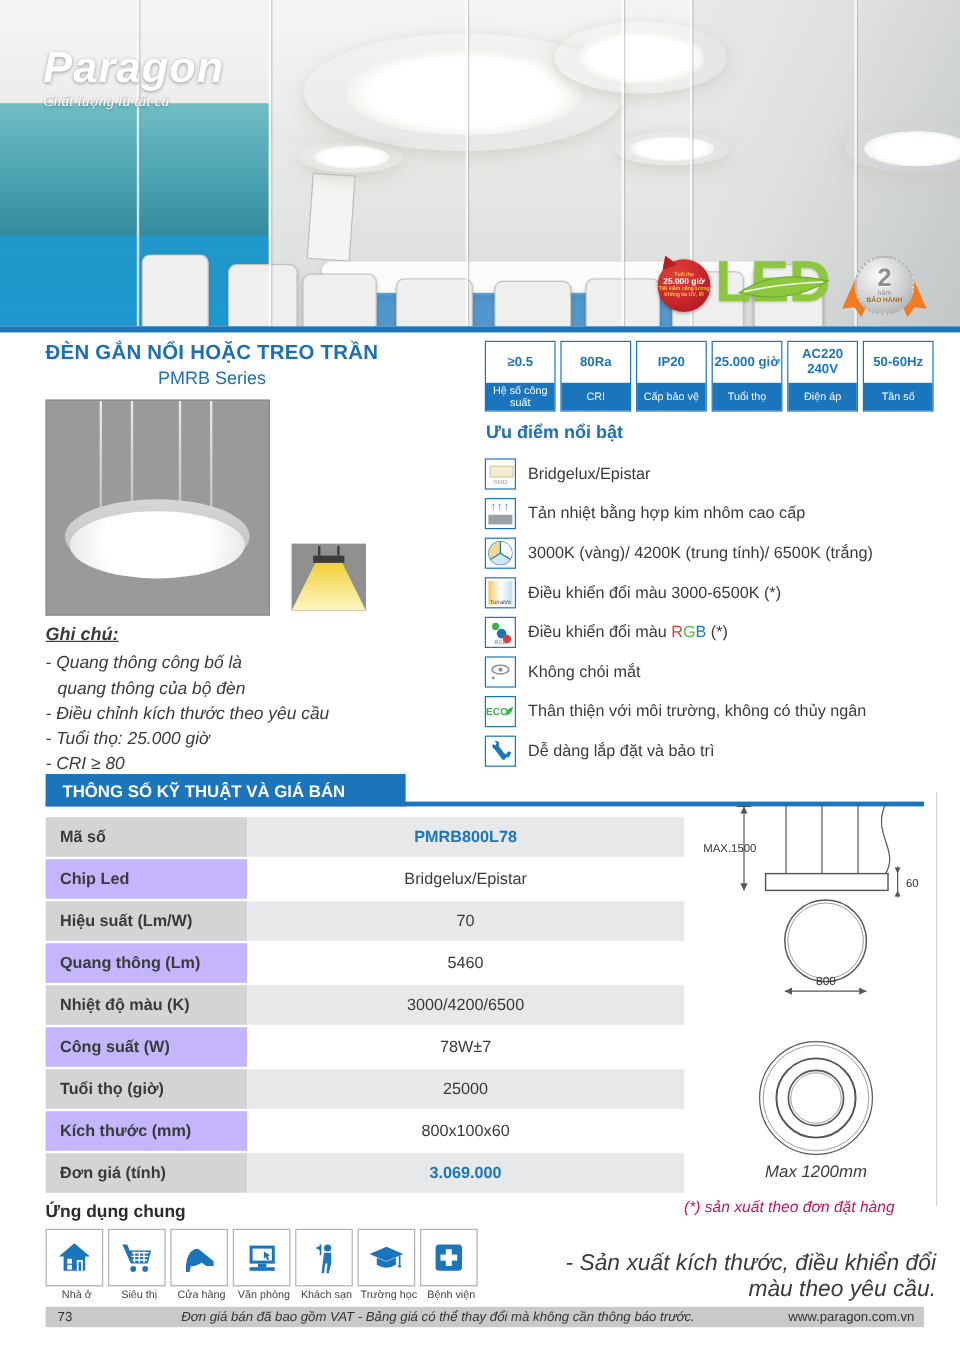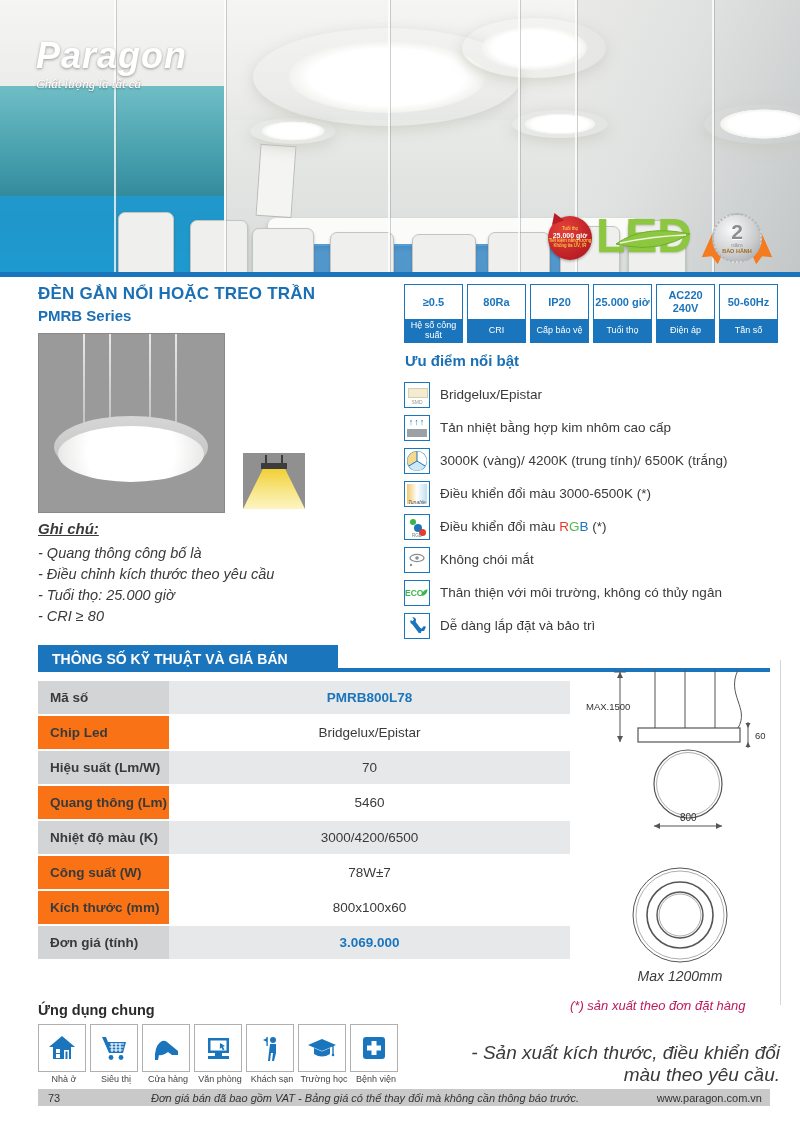--- a/index.html
+++ b/index.html
@@ -54,21 +54,21 @@
          background:radial-gradient(circle at 38% 32%,#fafafa,#c9cbcd 60%,#9fa2a5);
          border:2px dotted #b5b7ba;box-sizing:border-box;
          display:flex;flex-direction:column;align-items:center;justify-content:center;line-height:1;}
   .medal .n2{font-size:21px;font-weight:bold;color:#8b8e91;text-shadow:0 1px 0 #fff;}
   .medal .nm{font-size:6px;color:#8b8e91;}
   .medal .bh{font-size:5.5px;font-weight:bold;color:#a06a1e;margin-top:1px;}
   .blue-rule{position:absolute;left:0;top:272px;width:800px;height:5px;background:#1b75bc;}
   
   .title{position:absolute;left:38px;top:284px;color:#1b6fb4;}
   .title .h{font-size:17px;font-weight:bold;letter-spacing:.2px;}
-  .title .s{font-size:15px;font-weight:bold;margin-top:3px;}
+  .title .s{font-size:15px;font-weight:normal;margin-top:3px;text-align:center;}
   .specbadges{position:absolute;left:404px;top:284px;display:flex;}
   .sb{width:57px;border:1px solid #1b75bc;margin-right:4px;display:flex;flex-direction:column;}
   .sb:last-child{margin-right:0;}
   .sb .v{height:32px;display:flex;align-items:center;justify-content:center;text-align:center;
          color:#1b75bc;font-size:11px;font-weight:600;line-height:1.15;padding:1px;}
   .sb .l{background:#1b75bc;color:#fff;font-size:9px;text-align:center;min-height:21px;
          display:flex;align-items:center;justify-content:center;line-height:1.1;padding:1px 2px;}
   
   .prodphoto{position:absolute;left:38px;top:333px;width:185px;height:178px;background:#999a99;
          border:1px solid #8a8a8a;overflow:hidden;}
@@ -110,25 +110,25 @@
   .notes .nl{font-size:14.5px;line-height:21px;color:#3a3a3a;}
   .notes .indent{padding-left:10px;}
   
   .secbar{position:absolute;left:38px;top:645px;width:732px;height:27px;}
   .secbar .box{position:absolute;left:0;top:0;width:300px;height:27px;background:#1b75bc;color:#fff;
         font-size:14px;font-weight:bold;display:flex;align-items:center;padding-left:14px;box-sizing:border-box;}
   .secbar .line{position:absolute;left:0;top:23px;width:732px;height:4px;background:#1b75bc;}
   
   .spectable{position:absolute;left:38px;top:681px;width:532px;}
   .trow{display:flex;height:33px;margin-bottom:2px;}
-  .tlabel{width:131px;display:flex;align-items:center;padding-left:12px;box-sizing:border-box;
+  .tlabel{width:168px;display:flex;align-items:center;padding-left:12px;box-sizing:border-box;
         font-size:13.5px;font-weight:bold;color:#3a3a3a;}
   .tvalue{flex:1;display:flex;align-items:center;justify-content:center;font-size:13.5px;color:#3a3a3a;}
   .trow.odd .tlabel{background:#d2d4d5;} .trow.odd .tvalue{background:#e7e8e9;}
-  .trow.even .tlabel{background:#f97316;} .trow.even .tvalue{background:#ffffff;}
+  .trow.even .tlabel{background:#c4b5fd;} .trow.even .tvalue{background:#ffffff;}
   .tvalue.hl{color:#1b75bc;font-weight:bold;}
   
   .drawing{position:absolute;left:580px;top:660px;}
   .draw-caption{position:absolute;left:600px;top:968px;width:160px;text-align:center;font-style:italic;
         font-size:14px;color:#3a3a3a;}
   .draw-note{position:absolute;left:570px;top:998px;width:210px;font-style:italic;font-size:13px;color:#be185d;}
   .col-sep{position:absolute;left:780px;top:660px;width:1px;height:345px;background:#d5d5d5;}
   
   .apps-head{position:absolute;left:38px;top:1002px;font-size:14.5px;font-weight:bold;color:#2b2b2b;}
   .apps{position:absolute;left:38px;top:1024px;display:flex;}
@@ -325,20 +325,21 @@
           <path d="M12 12 h2 v5 h-2 z M14 13 l3-3 2 1 -2 4 h-3 z" fill="#1b75bc"></path>
         </svg>
       </span>
       <span class="ftxt">Dễ dàng lắp đặt và bảo trì</span>
     </div>
   </div>
 
   <div class="notes">
     <div class="nh">Ghi chú:</div>
     <div class="nl">- Quang thông công bố là</div>
+    <div class="nl indent">quang thông của bộ đèn</div>
     <div class="nl">- Điều chỉnh kích thước theo yêu cầu</div>
     <div class="nl">- Tuổi thọ: 25.000 giờ</div>
     <div class="nl">- CRI ≥ 80</div>
   </div>
 
   <div class="secbar">
     <div class="line"></div>
     <div class="box">THÔNG SỐ KỸ THUẬT VÀ GIÁ BÁN</div>
   </div>
 
@@ -359,20 +360,24 @@
       <div class="tlabel">Quang thông (Lm)</div>
       <div class="tvalue">5460</div>
     </div>
     <div class="trow odd">
       <div class="tlabel">Nhiệt độ màu (K)</div>
       <div class="tvalue">3000/4200/6500</div>
     </div>
     <div class="trow even">
       <div class="tlabel">Công suất (W)</div>
       <div class="tvalue">78W±7</div>
+    </div>
+    <div class="trow odd">
+      <div class="tlabel">Tuổi thọ (giờ)</div>
+      <div class="tvalue">25000</div>
     </div>
     <div class="trow even">
       <div class="tlabel">Kích thước (mm)</div>
       <div class="tvalue">800x100x60</div>
     </div>
     <div class="trow odd">
       <div class="tlabel">Đơn giá (tính)</div>
       <div class="tvalue hl">3.069.000</div>
     </div>
   </div>

